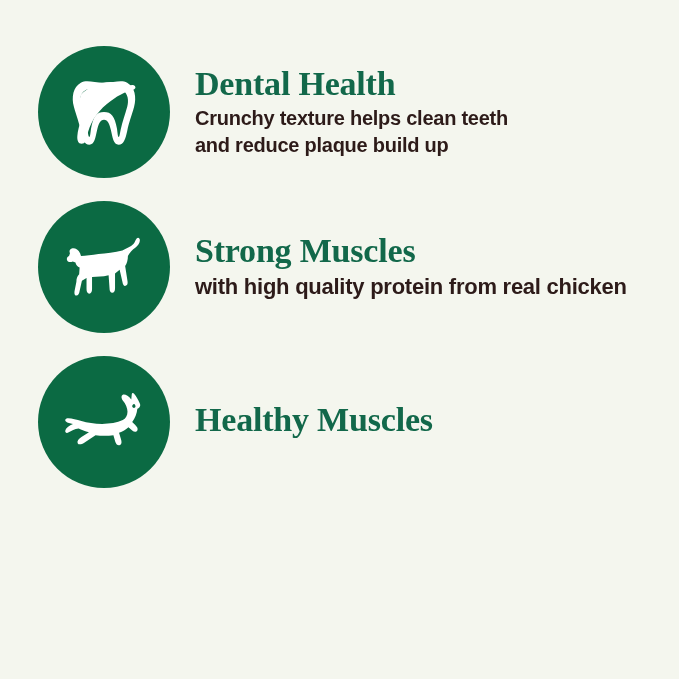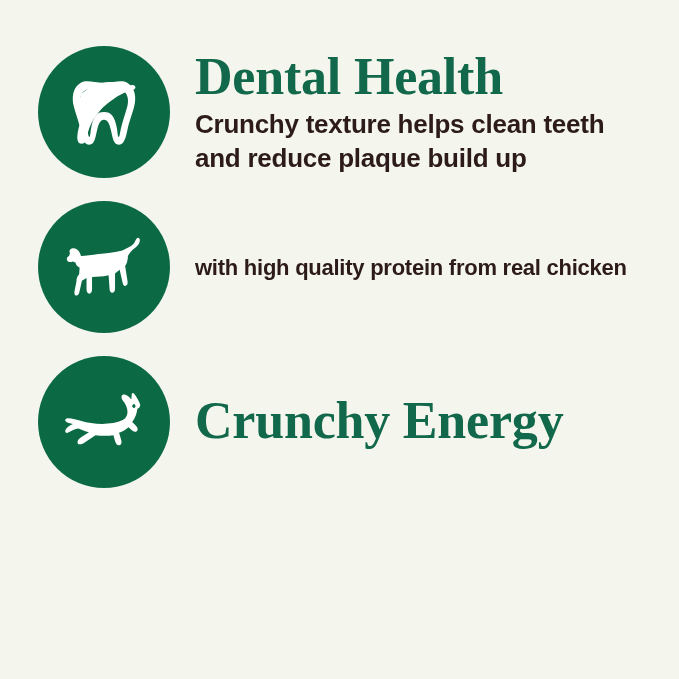--- a/index.html
+++ b/index.html
@@ -45,31 +45,31 @@
   .benefit-text {
     display: flex;
     flex-direction: column;
     justify-content: center;
     padding-top: 2px;
   }
   .benefit-title {
     font-family: "Liberation Serif", serif;
     font-weight: bold;
     color: #12684a;
-    font-size: 52px;
+    font-size: 34px;
     line-height: 1.02;
     letter-spacing: -0.2px;
     margin: 0 0 4px 0;
     white-space: nowrap;
   }
   .benefit-desc {
     font-family: "Liberation Sans", sans-serif;
     font-weight: bold;
     color: #2d1b19;
-    font-size: 26px;
+    font-size: 20px;
     line-height: 1.32;
     letter-spacing: -0.25px;
     margin: 0;
     white-space: pre-line;
   }
   .row-muscles .benefit-desc,
   .row-energy .benefit-desc {
     font-size: 22px;
   }
 </style>
@@ -183,20 +183,21 @@
                      C 22 31, 18 29, 15 30
                      C 12.5 31, 12 33, 13 35
                      L 12 38 Z"></path>
 
             <path d="M10 40 L 20 40 L 20 42 L 10 42 Z"></path>
           </g>
         </svg>
       </span>
     </div>
     <div class="benefit-text">
+      <h2 class="benefit-title">Strong Muscles</h2>
       <p class="benefit-desc">with high quality protein from real chicken</p>
     </div>
   </div>
 
   <div class="benefit-row row-energy">
     <div class="icon-badge">
       <span>
         <svg width="94" height="94" viewBox="0 0 100 100" aria-hidden="true">
           <g fill="#ffffff">
 
@@ -235,17 +236,17 @@
                      C 87.5 35, 89.5 33, 88 30 Z"></path>
             <path d="M82.5 31
                      C 83.5 32, 84 33.5, 83 34.5
                      C 82 35.5, 80.5 35, 80 33.5
                      C 79.7 32.3, 81.3 30.2, 82.5 31 Z" fill="#0b6a43"></path>
           </g>
         </svg>
       </span>
     </div>
     <div class="benefit-text">
-      <h2 class="benefit-title">Crunchy Energy</h2>
+      <h2 class="benefit-title">Healthy Muscles</h2>
     </div>
   </div>
 
 </div>
 
 </body></html>

